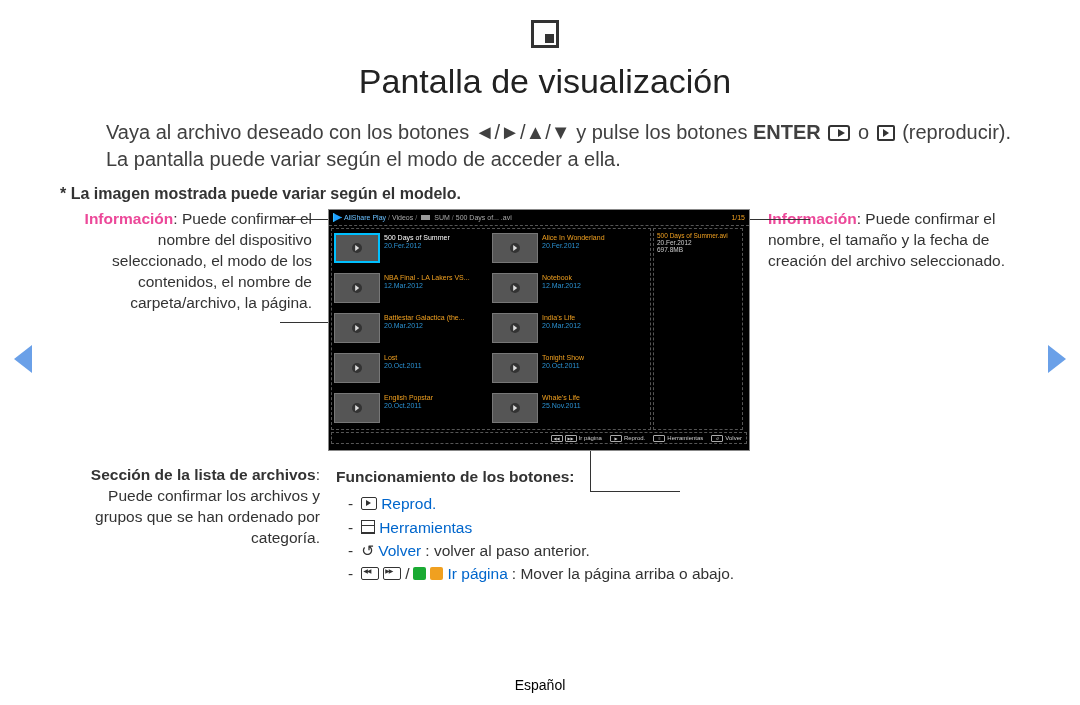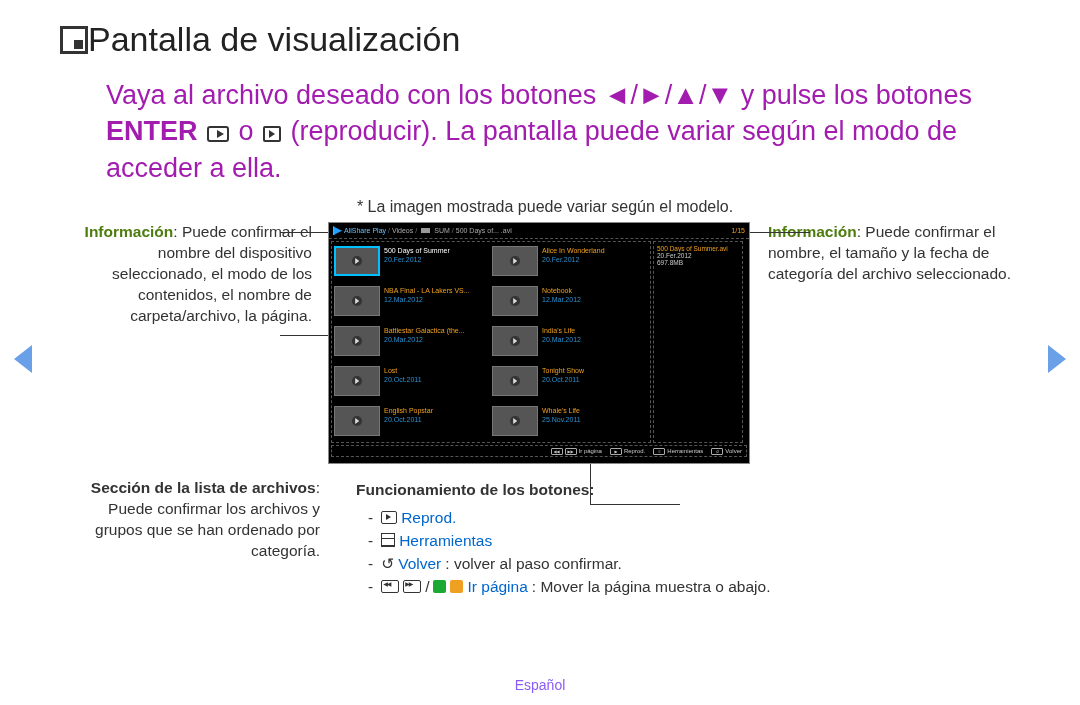--- a/index.html
+++ b/index.html
@@ -7,37 +7,37 @@
     font-family: Arial, Helvetica, sans-serif;
     background: #fff;
     width: 1080px;
     height: 705px;
     position: relative;
     color: #333;
   }
   .page {
     padding: 20px 50px 0 60px;
   }
-  .title-row { display: flex; align-items: center; margin-bottom: 8px; }
+  .title-row { display: flex; align-items: center; gap: 14px; margin-bottom: 8px; flex-direction: column; }
   .bookmark-icon { width: 28px; height: 28px; border: 3px solid #333; position: relative; }
   .bookmark-icon::after { content: ""; position: absolute; right: 2px; bottom: 2px; width: 9px; height: 9px; background: #333; }
   h1 { font-weight: 300; font-size: 34px; color: #222; }
-  .intro { font-size: 27px; font-weight: 300; color: #a21caf; margin: 18px 0 12px 46px; line-height: 1.35; }
+  .intro { font-size: 20px; font-weight: 300; color: #404040; margin: 18px 0 12px 46px; line-height: 1.35; }
   .intro b { font-weight: 700; }
   .inline-icon { display: inline-block; vertical-align: -2px; margin: 0 2px; }
   .enter-icon { width: 22px; height: 16px; border: 2px solid #333; border-radius: 3px; position: relative; }
   .enter-icon::after { content: ""; position: absolute; right: 3px; top: 2px; width: 0; height: 0; border-left: 7px solid #333; border-top: 4px solid transparent; border-bottom: 4px solid transparent; }
   .play-icon { width: 18px; height: 16px; border: 2px solid #333; border-radius: 2px; position: relative; }
   .play-icon::after { content: ""; position: absolute; left: 4px; top: 2px; width: 0; height: 0; border-left: 6px solid #333; border-top: 4px solid transparent; border-bottom: 4px solid transparent; }
-  .note { text-align: center; font-size: 16px; color: #333; margin: 2px 0 6px; }
+  .note { font-size: 16px; color: #333; margin: 2px 0 6px; font-weight: bold; }
   
   .content { display: flex; align-items: flex-start; gap: 8px; margin-top: 2px; }
   .left-col { width: 260px; font-size: 15.5px; text-align: right; line-height: 1.35; padding-right: 8px; }
   .left-col .blk { margin-bottom: 30px; }
-  .left-col b, .right-col b { color: #4d7c0f; }
+  .left-col b, .right-col b { color: #ec4899; }
   .screen-wrap { position: relative; }
   .right-col { width: 270px; font-size: 15.5px; line-height: 1.35; padding-left: 10px; }
   
   .nav-arrow { position: absolute; top: 345px; cursor: pointer; }
   .nav-left { left: 14px; width: 0; height: 0; border-right: 18px solid #6aa0e8; border-top: 14px solid transparent; border-bottom: 14px solid transparent; }
   .nav-right { right: 14px; width: 0; height: 0; border-left: 18px solid #6aa0e8; border-top: 14px solid transparent; border-bottom: 14px solid transparent; }
   
   
   .screen {
     width: 422px; height: 242px;
@@ -74,39 +74,39 @@
   .mini-box { width: 12px; height: 7px; border: 1px solid #aaa; border-radius: 1px; display: flex; align-items: center; justify-content: center; font-size: 4px; }
   
   
   .leader { position: absolute; background: #333; }
   .ld1 { top: 10px; left: -48px; width: 48px; height: 1px; }
   .ld2 { top: 113px; left: -48px; width: 48px; height: 1px; }
   .ld3 { top: 10px; right: -60px; width: 60px; height: 1px; }
   .ld4 { top: 232px; left: 262px; width: 1px; height: 50px; }
   .ld4b { top: 282px; left: 262px; width: 90px; height: 1px; }
   
-  .below { display: flex; gap: 36px; margin-top: 14px; }
+  .below { display: flex; gap: 16px; margin-top: 14px; }
   .below-left { width: 260px; text-align: right; font-size: 15.5px; line-height: 1.35; }
   .below-right { flex: 1; font-size: 15.5px; line-height: 1.5; }
   .below-right .hdr { font-weight: 700; margin-bottom: 4px; }
   .item-line { display: flex; align-items: center; gap: 4px; margin-left: 12px; }
   .dash { margin-right: 4px; }
   .blue-ic { width: 16px; height: 13px; border: 1.5px solid #333; border-radius: 2px; position: relative; }
   .blue-ic.play::after { content: ""; position: absolute; left: 4px; top: 2px; border-left: 5px solid #333; border-top: 3px solid transparent; border-bottom: 3px solid transparent; }
   .blue-word { color: #0066cc; }
   .tools-ic { width: 14px; height: 14px; border: 1.5px solid #333; position: relative; }
   .tools-ic::after { content: ""; position: absolute; left: 0; right: 0; top: 4px; height: 6px; border-top: 1.5px solid #333; border-bottom: 1.5px solid #333; }
   .rew-ic, .ff-ic { width: 18px; height: 13px; border: 1.5px solid #333; border-radius: 2px; position: relative; }
   .rew-ic::after { content:"◀◀"; font-size:6px; position:absolute; left:1px; top:-1px; letter-spacing:-1px; }
   .ff-ic::after { content:"▶▶"; font-size:6px; position:absolute; left:1px; top:-1px; letter-spacing:-1px; }
   .sq { width: 13px; height: 13px; display: inline-block; border-radius: 2px; }
   .sq.g { background: #1aaa33; }
   .sq.y { background: #f0a020; }
   
-  .footer { position: absolute; bottom: 12px; left: 0; right: 0; text-align: center; font-size: 14px; color: #8b5cf6; }
+  .footer { position: absolute; bottom: 12px; left: 0; right: 0; text-align: center; font-size: 14px; color: #000000; }
 </style>
 </head>
 <body>
 
 <div class="page">
   <div class="title-row">
     <div class="bookmark-icon"></div>
     <h1>Pantalla de visualización</h1>
   </div>
 
@@ -216,21 +216,21 @@
           <div class="btn">
               <span class="mini-box">↺</span> 
               <span>Volver</span>
             </div>
         </div>
       </div>
     </div>
 
     <div class="right-col">
       <div>
-        <b>Información</b><span>: Puede confirmar el nombre, el tamaño y la fecha de categoría del archivo seleccionado.</span>
+        <b>Información</b><span>: Puede confirmar el nombre, el tamaño y la fecha de creación del archivo seleccionado.</span>
       </div>
     </div>
   </div>
 
   <div class="below">
     <div class="below-left">
       <b>Sección de la lista de archivos</b><span>: Puede confirmar los archivos y grupos que se han ordenado por categoría.</span>
     </div>
     <div class="below-right">
       <div class="hdr">Funcionamiento de los botones:</div>
@@ -241,23 +241,23 @@
         </div>
       <div class="item-line">
           <span class="dash">-</span> 
           <span class="tools-ic"></span> 
           <span class="blue-word">Herramientas</span>
         </div>
       <div class="item-line">
           <span class="dash">-</span> 
           <span>↺</span> 
           <span class="blue-word">Volver</span>
-          <span>: volver al paso confirmar.</span>
-        </div>
-      <div class="item-line"><span class="dash">-</span> <span class="rew-ic"></span><span class="ff-ic"></span>/<span class="sq g"></span> <span class="sq y"></span> <span class="blue-word">Ir página</span><span>: Mover la página muestra o abajo.</span></div>
+          <span>: volver al paso anterior.</span>
+        </div>
+      <div class="item-line"><span class="dash">-</span> <span class="rew-ic"></span><span class="ff-ic"></span>/<span class="sq g"></span> <span class="sq y"></span> <span class="blue-word">Ir página</span><span>: Mover la página arriba o abajo.</span></div>
     </div>
   </div>
 </div>
 
 <div class="nav-arrow nav-left"></div>
 <div class="nav-arrow nav-right"></div>
 
 <div class="footer">Español</div>
 
 </body></html>

